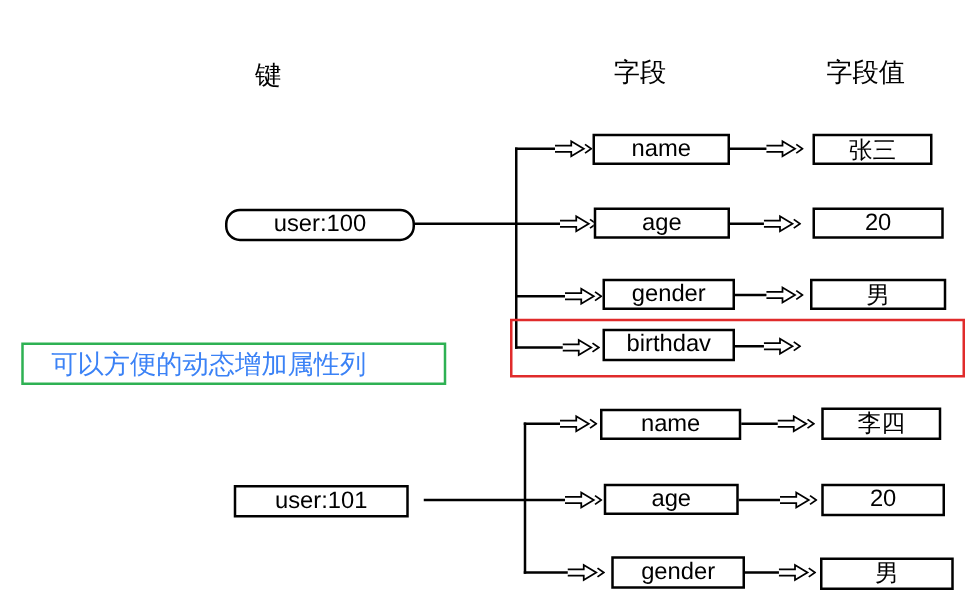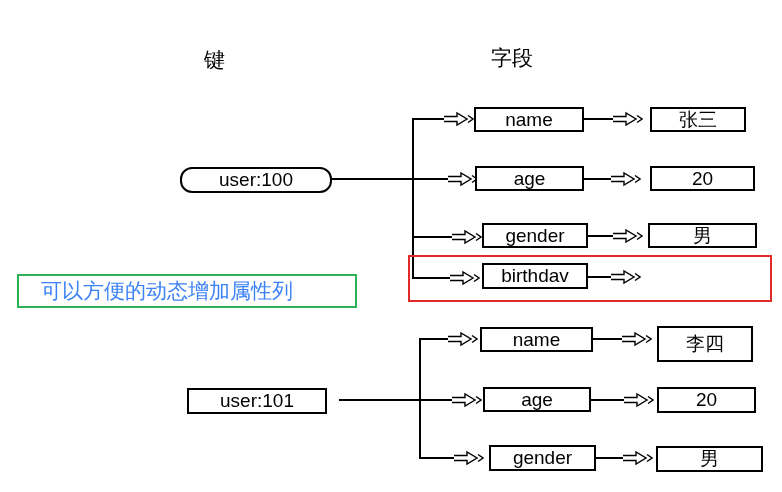--- a/index.html
+++ b/index.html
@@ -26,20 +26,21 @@
     border:2px solid #e02b2b;box-sizing:border-box;background:transparent;
   }
 </style>
 </head>
 <body>
 
 <div id="canvas">
 
   <div class="hdr" style="left:204px;top:46px;">键</div>
   <div class="hdr" style="left:491px;top:44px;">字段</div>
+  <div class="hdr" style="left:661px;top:44px;">字段值</div>
 
   <div class="box" style="left:180px;top:167px;width:152px;height:26px;border-radius:12px;">user:100</div>
   <div class="hline" style="left:332px;top:178px;width:118px;"></div>
   <div class="vline" style="left:412px;top:118px;height:161px;"></div>
 
   <div class="hline" style="left:412px;top:118px;width:34px;"></div>
   <svg class="arrow" style="left:444px;top:111px;" viewBox="0 0 30 16">
       <path d="M0 5.5 H13 V2 L23 8 L13 14 V10.5 H0" fill="#fff" stroke="#000" stroke-width="1.4"></path>
       <path d="M24 4.5 L29 8 L24 11.5" fill="none" stroke="#000" stroke-width="1.4"></path>
     </svg>
@@ -100,21 +101,21 @@
   <svg class="arrow" style="left:448px;top:331px;" viewBox="0 0 30 16">
       <path d="M0 5.5 H13 V2 L23 8 L13 14 V10.5 H0" fill="#fff" stroke="#000" stroke-width="1.4"></path>
       <path d="M24 4.5 L29 8 L24 11.5" fill="none" stroke="#000" stroke-width="1.4"></path>
     </svg>
   <div class="box" style="left:480px;top:327px;width:113px;height:25px;">name</div>
   <div class="hline" style="left:593px;top:338px;width:32px;"></div>
   <svg class="arrow" style="left:622px;top:331px;" viewBox="0 0 30 16">
       <path d="M0 5.5 H13 V2 L23 8 L13 14 V10.5 H0" fill="#fff" stroke="#000" stroke-width="1.4"></path>
       <path d="M24 4.5 L29 8 L24 11.5" fill="none" stroke="#000" stroke-width="1.4"></path>
     </svg>
-  <div class="box" style="left:657px;top:326px;width:96px;height:36px;">李四</div>
+  <div class="box" style="left:657px;top:326px;width:96px;height:26px;">李四</div>
 
   <svg class="arrow" style="left:452px;top:392px;" viewBox="0 0 30 16">
       <path d="M0 5.5 H13 V2 L23 8 L13 14 V10.5 H0" fill="#fff" stroke="#000" stroke-width="1.4"></path>
       <path d="M24 4.5 L29 8 L24 11.5" fill="none" stroke="#000" stroke-width="1.4"></path>
     </svg>
   <div class="box" style="left:483px;top:387px;width:108px;height:25px;">age</div>
   <div class="hline" style="left:591px;top:399px;width:36px;"></div>
   <svg class="arrow" style="left:624px;top:392px;" viewBox="0 0 30 16">
       <path d="M0 5.5 H13 V2 L23 8 L13 14 V10.5 H0" fill="#fff" stroke="#000" stroke-width="1.4"></path>
       <path d="M24 4.5 L29 8 L24 11.5" fill="none" stroke="#000" stroke-width="1.4"></path>

